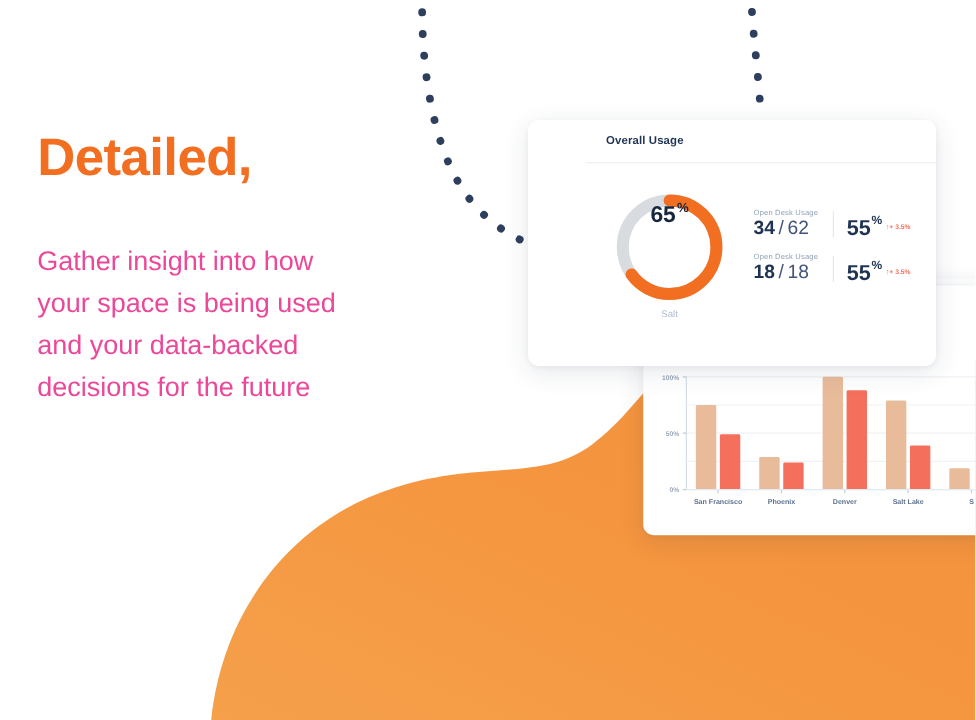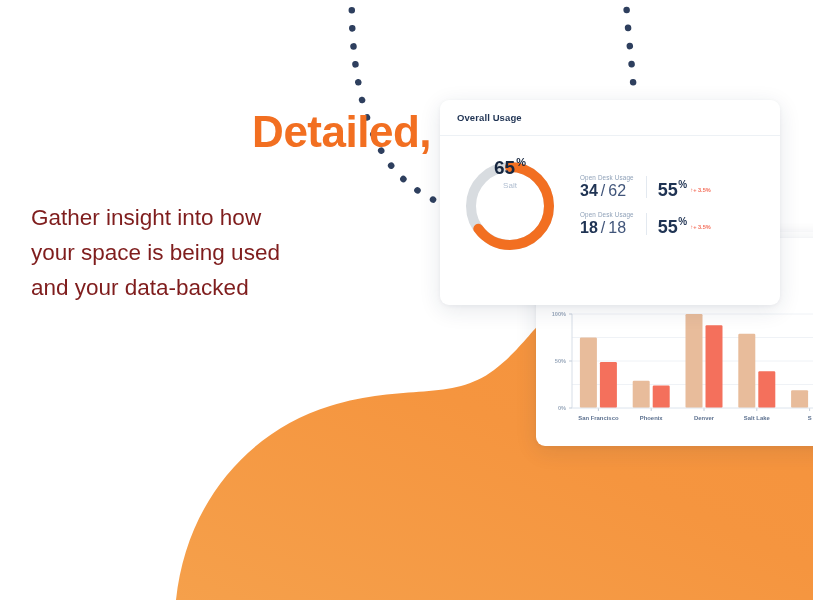--- a/index.html
+++ b/index.html
@@ -18,27 +18,27 @@
 
   
   .copy { position:absolute; left:31px; top:104px; width:400px; }
   .headline {
     font-size:44px;
     line-height:56px;
     font-weight:700;
     letter-spacing:-0.5px;
     color:#F26F21;
   }
-  .headline .hl-line { display:block; white-space:nowrap;text-align:right; }
+  .headline .hl-line { display:block; white-space:nowrap; }
   .subcopy {
     margin-top:40px;
     font-size:22.5px;
     line-height:35px;
     font-weight:400;
-    color:#7f1d1d;
+    color:#ec4899;
   }
   .subcopy .sub-line { display:block; white-space:nowrap; }
 
   
   .card {
     position:absolute;
     background:#ffffff;
     border-radius:9px;
     box-shadow:0 5px 22px rgba(31,45,74,0.11), 0 1px 4px rgba(31,45,74,0.05);
   }
@@ -76,22 +76,22 @@
 
   .card-body {
     display:flex;
     align-items:center;
     padding:18px 16px 0 16px;
   }
 
   
   .donut-wrap { position:relative; width:96px; height:96px; flex:0 0 96px; margin-left:6px; margin-top:4px; }
   .donut-center {
-    position:absolute; left:0; top:0; width:96px; height:96px;
-    display:flex; flex-direction:column; align-items:center; justify-content:flex-start;
+    position:absolute; left:0; top:12px; width:96px; height:96px;
+    display:flex; flex-direction:column; align-items:center; justify-content:space-between;
   }
   .donut-value {
     font-size:19px; font-weight:700; color:#16263F; line-height:1;
     display:flex; align-items:flex-start;
   }
   .donut-value .pct { font-size:11px; font-weight:700; margin-top:-1px; margin-left:1px; }
   .donut-label { font-size:8px; color:#AFBDD0; margin-top:4px; font-weight:500; }
 
   
   .stats { margin-left:22px; margin-top:2px; }
@@ -131,21 +131,21 @@
     margin-bottom:0px;
     white-space:nowrap;
     font-weight:600;
   }
   .stat-delta .arrow { font-size:6px; }
 
   
   .chart-area { position:absolute; left:0; top:0; width:300px; height:208px; }
 
   
-  .z-top { z-index:10; }
+  .z-top { z-index:10;padding-left:48px; }
 </style>
 </head>
 <body>
 
 <div id="stage">
 
   <svg class="blob" viewBox="0 0 813 600" preserveAspectRatio="none" aria-hidden="true">
     <defs>
       <linearGradient id="blobGrad" x1="0" y1="1" x2="1" y2="0">
         <stop offset="0%" stop-color="#F5A04B"></stop>
@@ -165,20 +165,21 @@
   </svg>
 
   <div class="copy">
     <h1 class="headline">
       <span class="hl-line">Detailed,</span>
     </h1>
     <p class="subcopy">
       <span class="sub-line">Gather insight into how</span>
       <span class="sub-line">your space is being used</span>
       <span class="sub-line">and your data-backed</span>
+      <span class="sub-line">decisions for the future</span>
     </p>
   </div>
 
   <div class="card card-ghost"></div>
 
   <div class="card card-chart">
     <svg class="chart-area" id="bar-chart-svg" viewBox="0 0 300 208">
         <line x1="36" y1="76" x2="300" y2="76" stroke="#EFF2F6" stroke-width="1"></line>
         <line x1="36" y1="99.5" x2="300" y2="99.5" stroke="#EFF2F6" stroke-width="1"></line>
         <line x1="36" y1="123" x2="300" y2="123" stroke="#EFF2F6" stroke-width="1"></line>

